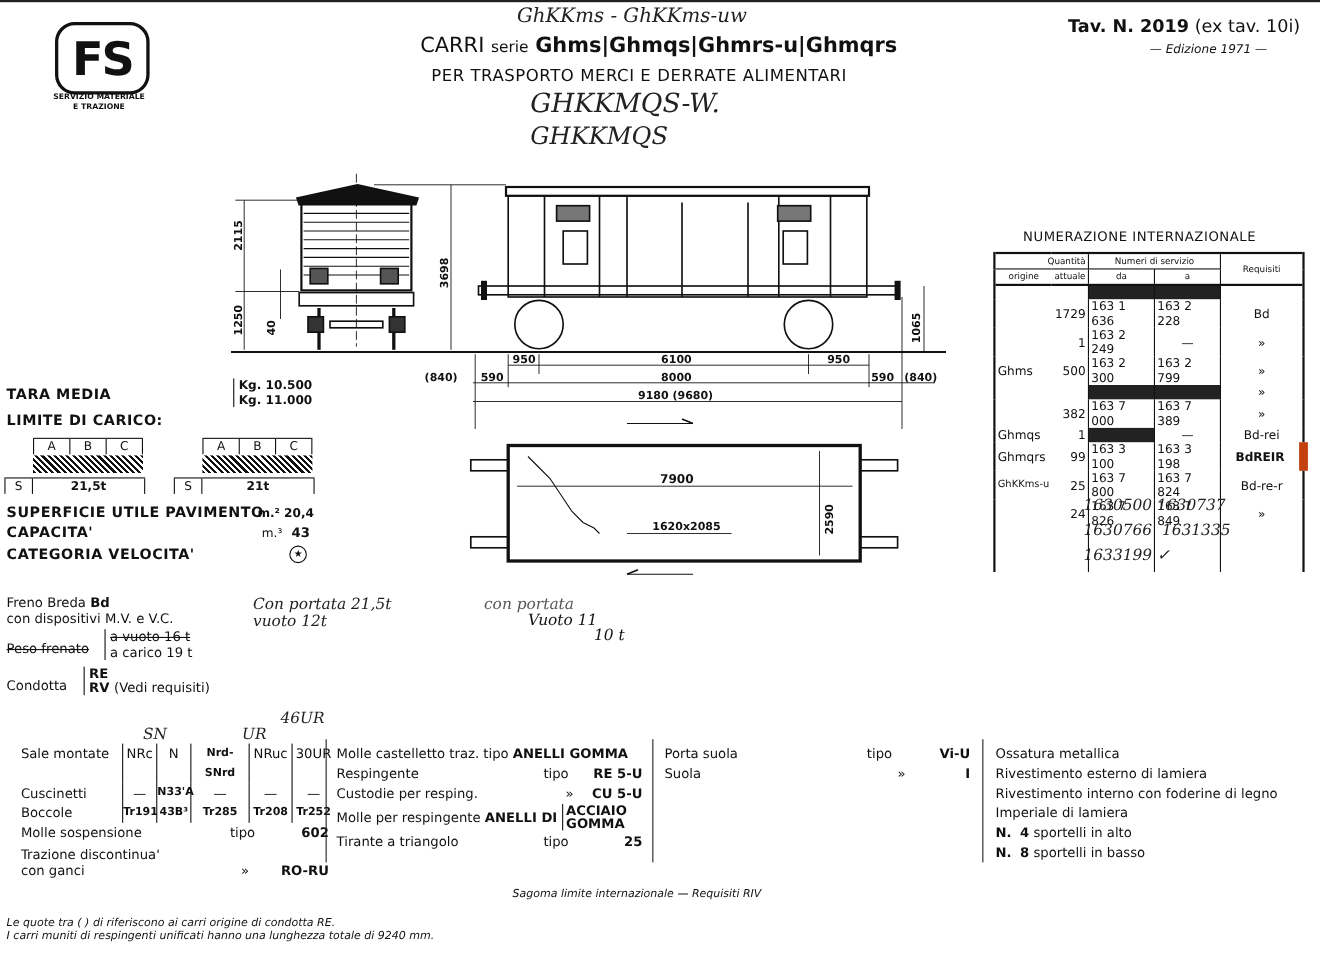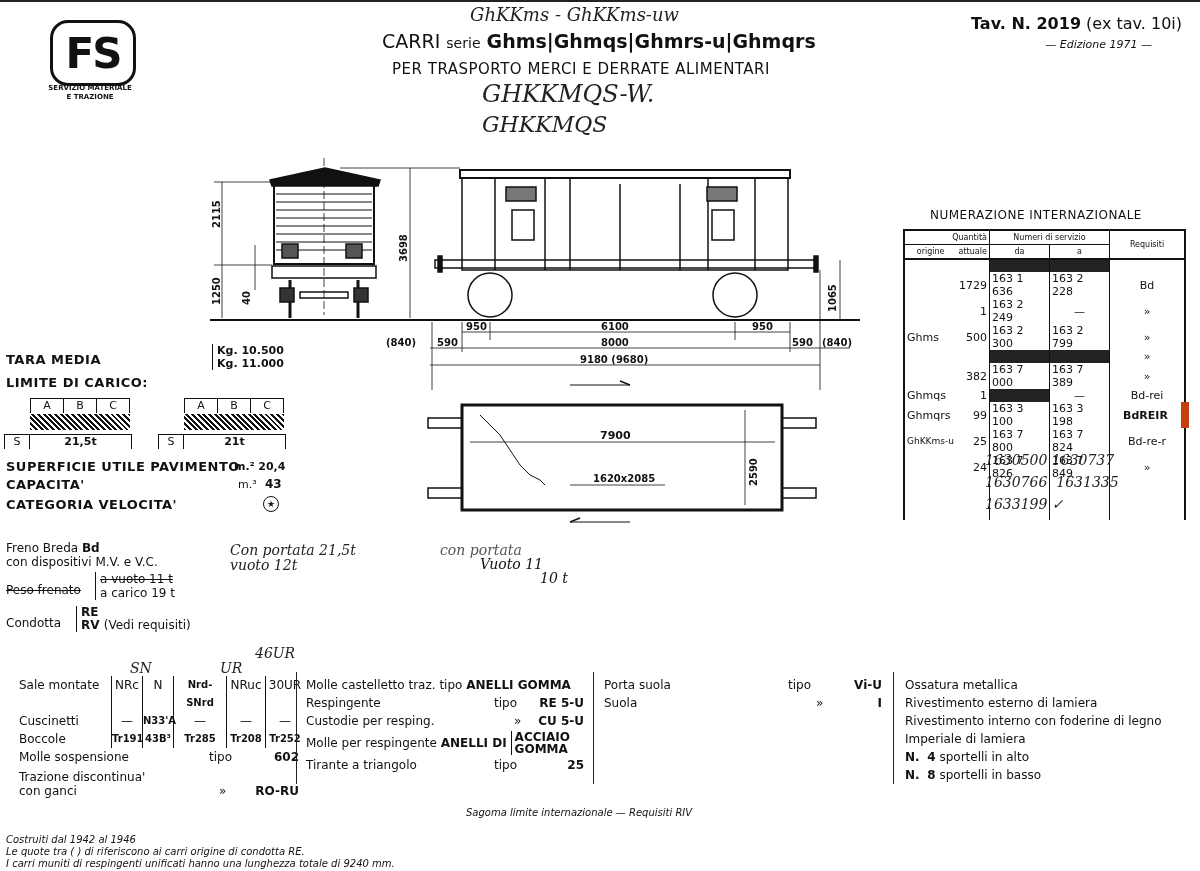--- a/index.html
+++ b/index.html
@@ -294,21 +294,21 @@
 <div class="abs bold-lbl" style="left:6px;top:477px;">CAPACITA'</div>
 <div class="abs" style="left:238px;top:478px;font-size:11px;">m.³</div>
 <div class="abs" style="left:265px;top:477px;font-size:12px;font-weight:bold;">43</div>
 <div class="abs bold-lbl" style="left:6px;top:497px;">CATEGORIA VELOCITA'</div>
 <div class="abs" style="left:263px;top:496px;width:14px;height:14px;border:1.5px solid #111;border-radius:50%;font-size:9px;text-align:center;line-height:14px;">★</div>
 
 <div class="abs txt" style="left:6px;top:541px;"><span>Freno Breda</span> <b>Bd</b></div>
 <div class="abs txt" style="left:6px;top:555px;">con dispositivi M.V. e V.C.</div>
 <div class="abs txt" style="left:6px;top:583px;text-decoration:line-through;">Peso frenato</div>
 <div class="abs" style="left:95px;top:572px;font-size:12px;line-height:14px;border-left:1px solid #111;padding-left:4px;">
-  <div style="text-decoration:line-through;">a vuoto 11 t</div>
+  <div style="text-decoration:line-through;">a vuoto 16 t</div>
   <div>a carico 19 t</div>
 </div>
 <div class="abs txt" style="left:6px;top:616px;">Condotta</div>
 <div class="abs" style="left:76px;top:606px;font-size:12px;line-height:13px;border-left:1px solid #111;padding-left:4px;font-weight:900;">
   <div>RE</div>
   <div><span>RV</span> <span style="font-weight:normal;">(Vedi requisiti)</span></div>
 </div>
 <div class="abs hand" style="left:230px;top:543px;font-size:14px;line-height:15px;">
   <div>Con portata 21,5t</div>
   <div>vuoto 12t</div>
@@ -406,16 +406,15 @@
   <div>Ossatura metallica</div>
   <div>Rivestimento esterno di lamiera</div>
   <div>Rivestimento interno con foderine di legno</div>
   <div>Imperiale di lamiera</div>
   <div><b>N.</b>&nbsp;&nbsp;<b>4</b> <span>sportelli in alto</span></div>
   <div><b>N.</b>&nbsp;&nbsp;<b>8</b> <span>sportelli in basso</span></div>
 </div>
 
 <div class="abs it" style="left:466px;top:807px;">Sagoma limite internazionale — Requisiti RIV</div>
 <div class="abs it" style="left:6px;top:834px;line-height:12px;">
-  <div>Costruiti dal 1942 al 1946</div>
   <div>Le quote tra (  ) di riferiscono ai carri origine di condotta RE.</div>
   <div>I carri muniti di respingenti unificati hanno una lunghezza totale di 9240 mm.</div>
 </div>
 
 </body></html>

